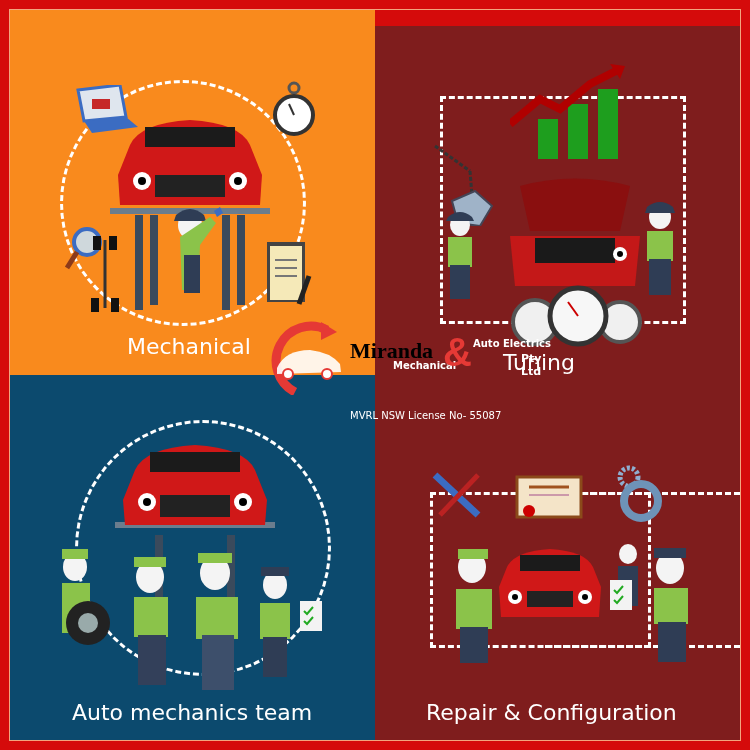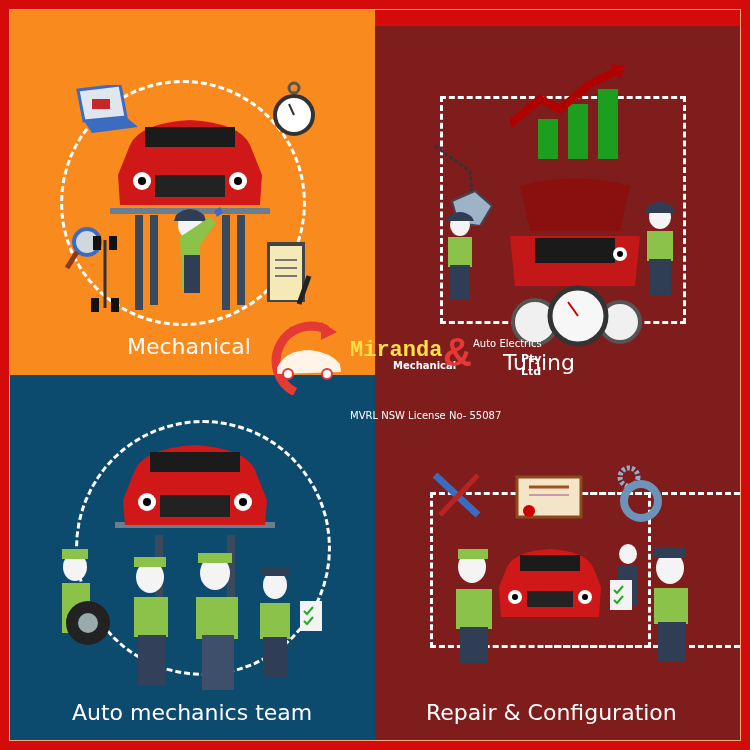--- a/index.html
+++ b/index.html
@@ -209,19 +209,19 @@
 </div>
 
 <div class="logo">
   <svg style="position:absolute;left:0;top:0" width="90" height="75">
     <path d="M40,72 A34,34 0 1 1 72,10" fill="none" stroke="#e53935" stroke-width="9"></path>
     <polygon points="66,2 82,12 66,20" fill="#e53935"></polygon>
     <path d="M22,48 Q30,30 55,30 Q75,32 85,44 L86,52 L22,54 Z" fill="#fff" opacity="0.9"></path>
     <circle cx="33" cy="54" r="5" fill="#fff" stroke="#e53935" stroke-width="2"></circle>
     <circle cx="72" cy="54" r="5" fill="#fff" stroke="#e53935" stroke-width="2"></circle>
   </svg>
-  <div style="position:absolute;left:95px;top:18px;font-family:Liberation Mono, monospace;font-weight:bold;font-size:22px;color:#fde047;">Miranda</div>
+  <div style="position:absolute;left:95px;top:18px;font-family:Liberation Serif, serif;font-weight:bold;font-size:22px;color:#000000;">Miranda</div>
   <div style="position:absolute;left:138px;top:40px;font-size:10px;color:#fff;font-weight:bold;">Mechanical</div>
   <div style="position:absolute;left:188px;top:10px;font-family:'Liberation Sans',sans-serif;font-weight:bold;font-size:40px;color:#e53935;">&amp;</div>
-  <div style="position:absolute;left:218px;top:18px;font-size:10px;color:#fff;">Auto Electrics</div>
+  <div style="position:absolute;left:218px;top:18px;font-size:10px;color:#fff;font-weight:bold;">Auto Electrics</div>
   <div style="position:absolute;left:222px;top:32px;font-size:11px;color:#fff;font-weight:bold;margin-left:44px;">Pty Ltd</div>
   <div style="position:absolute;left:95px;top:57px;font-size:10px;color:#fff;white-space:nowrap;margin-top:33px;">MVRL NSW License No- 55087</div>
 </div>
 
 </body></html>

